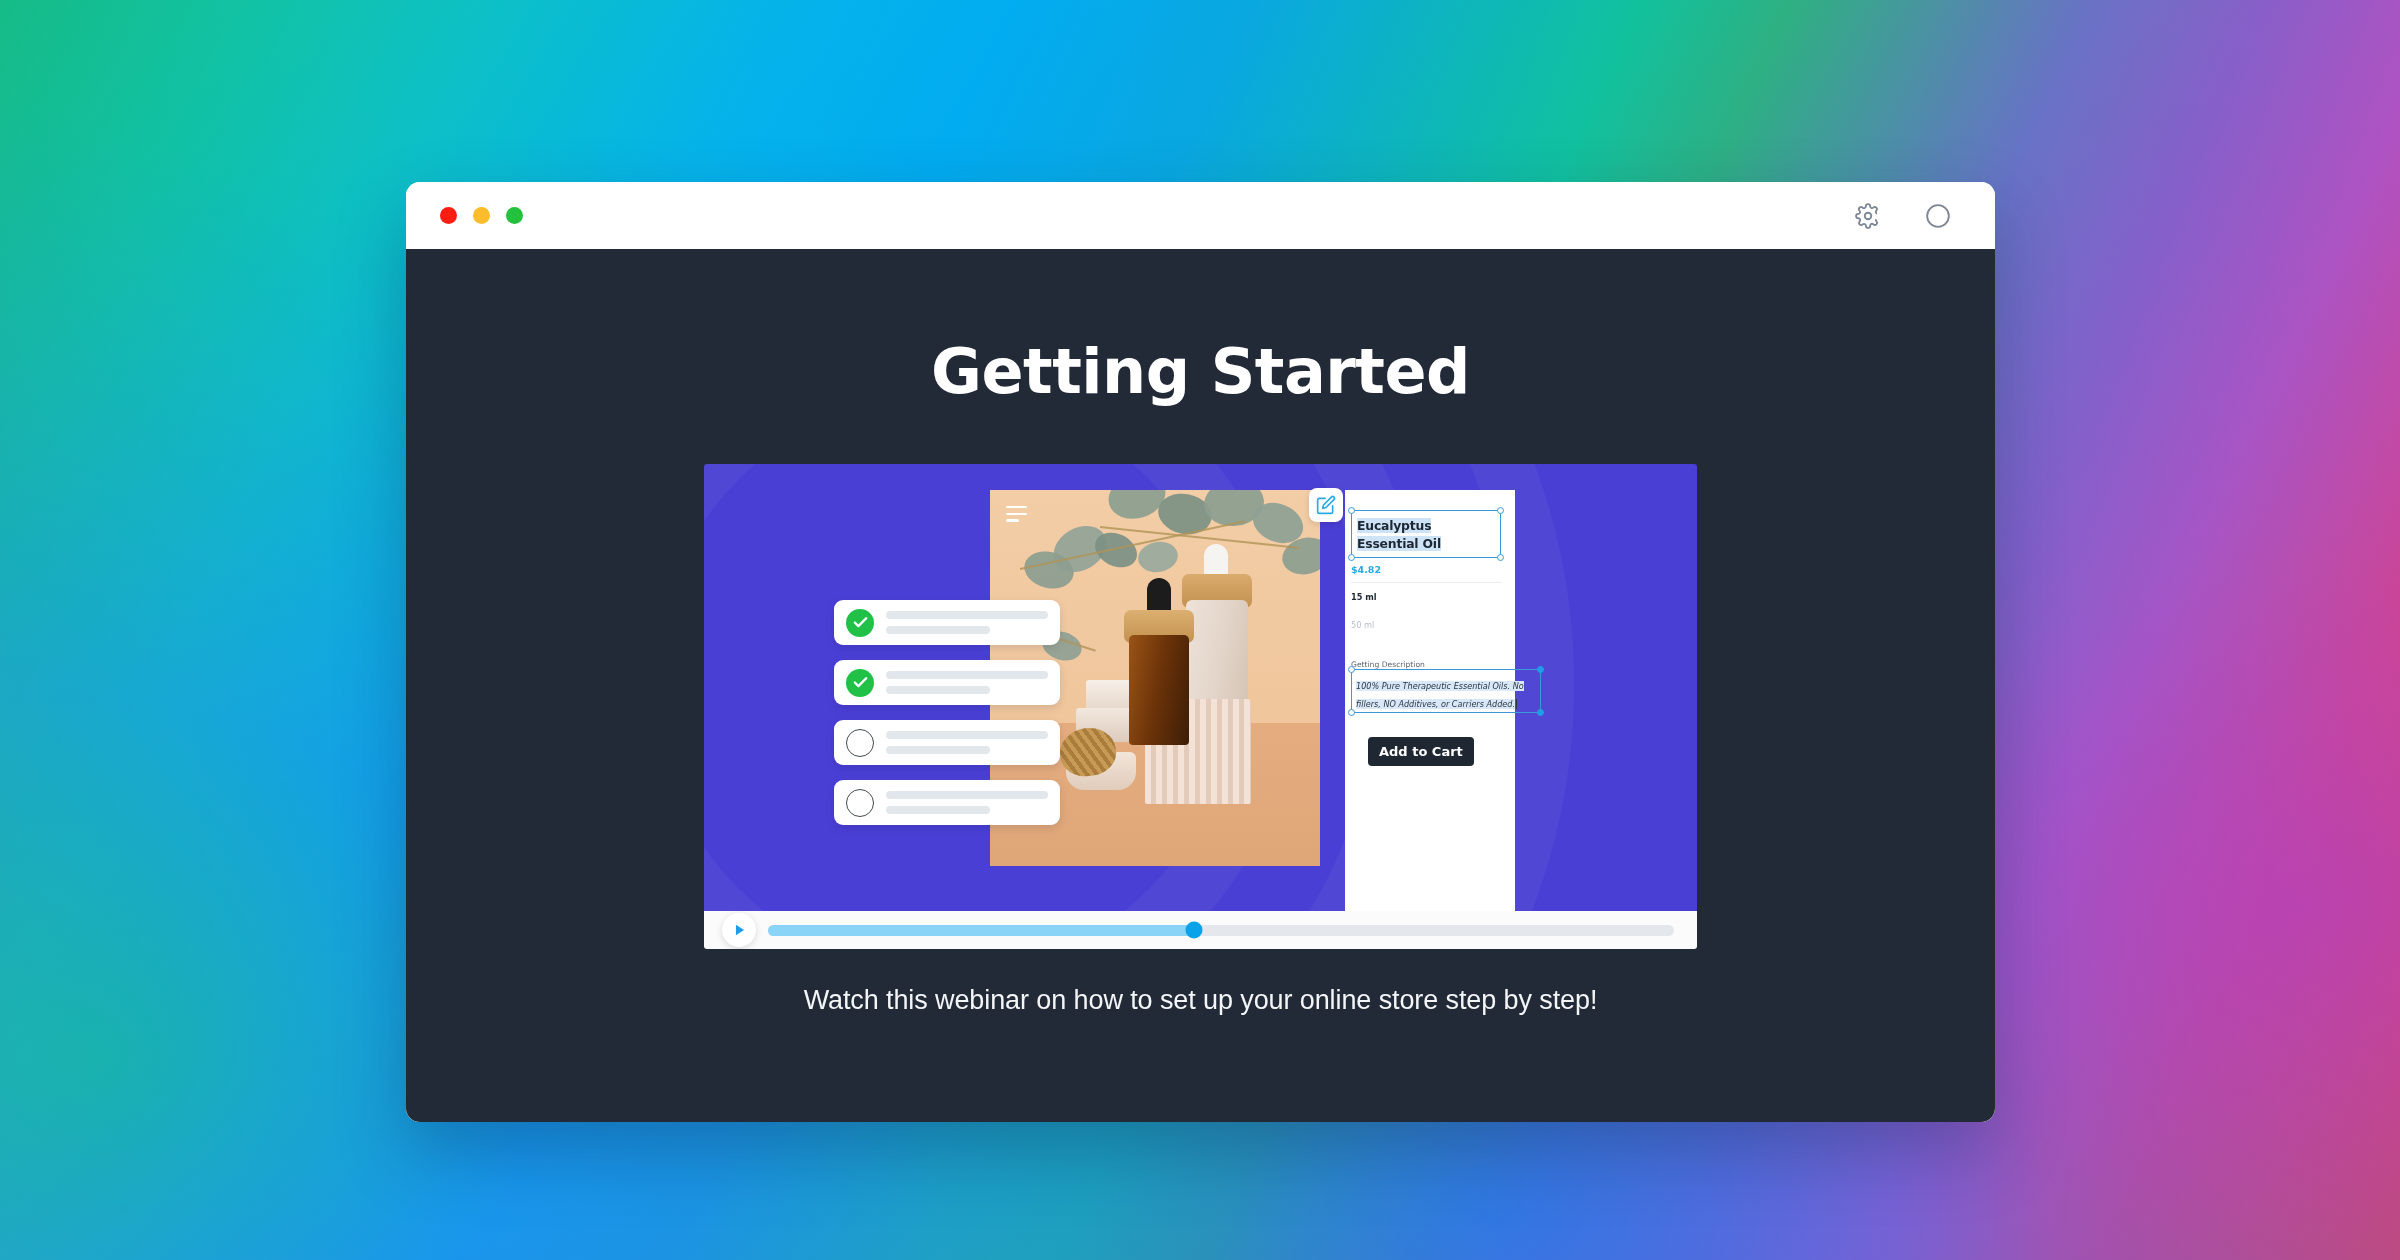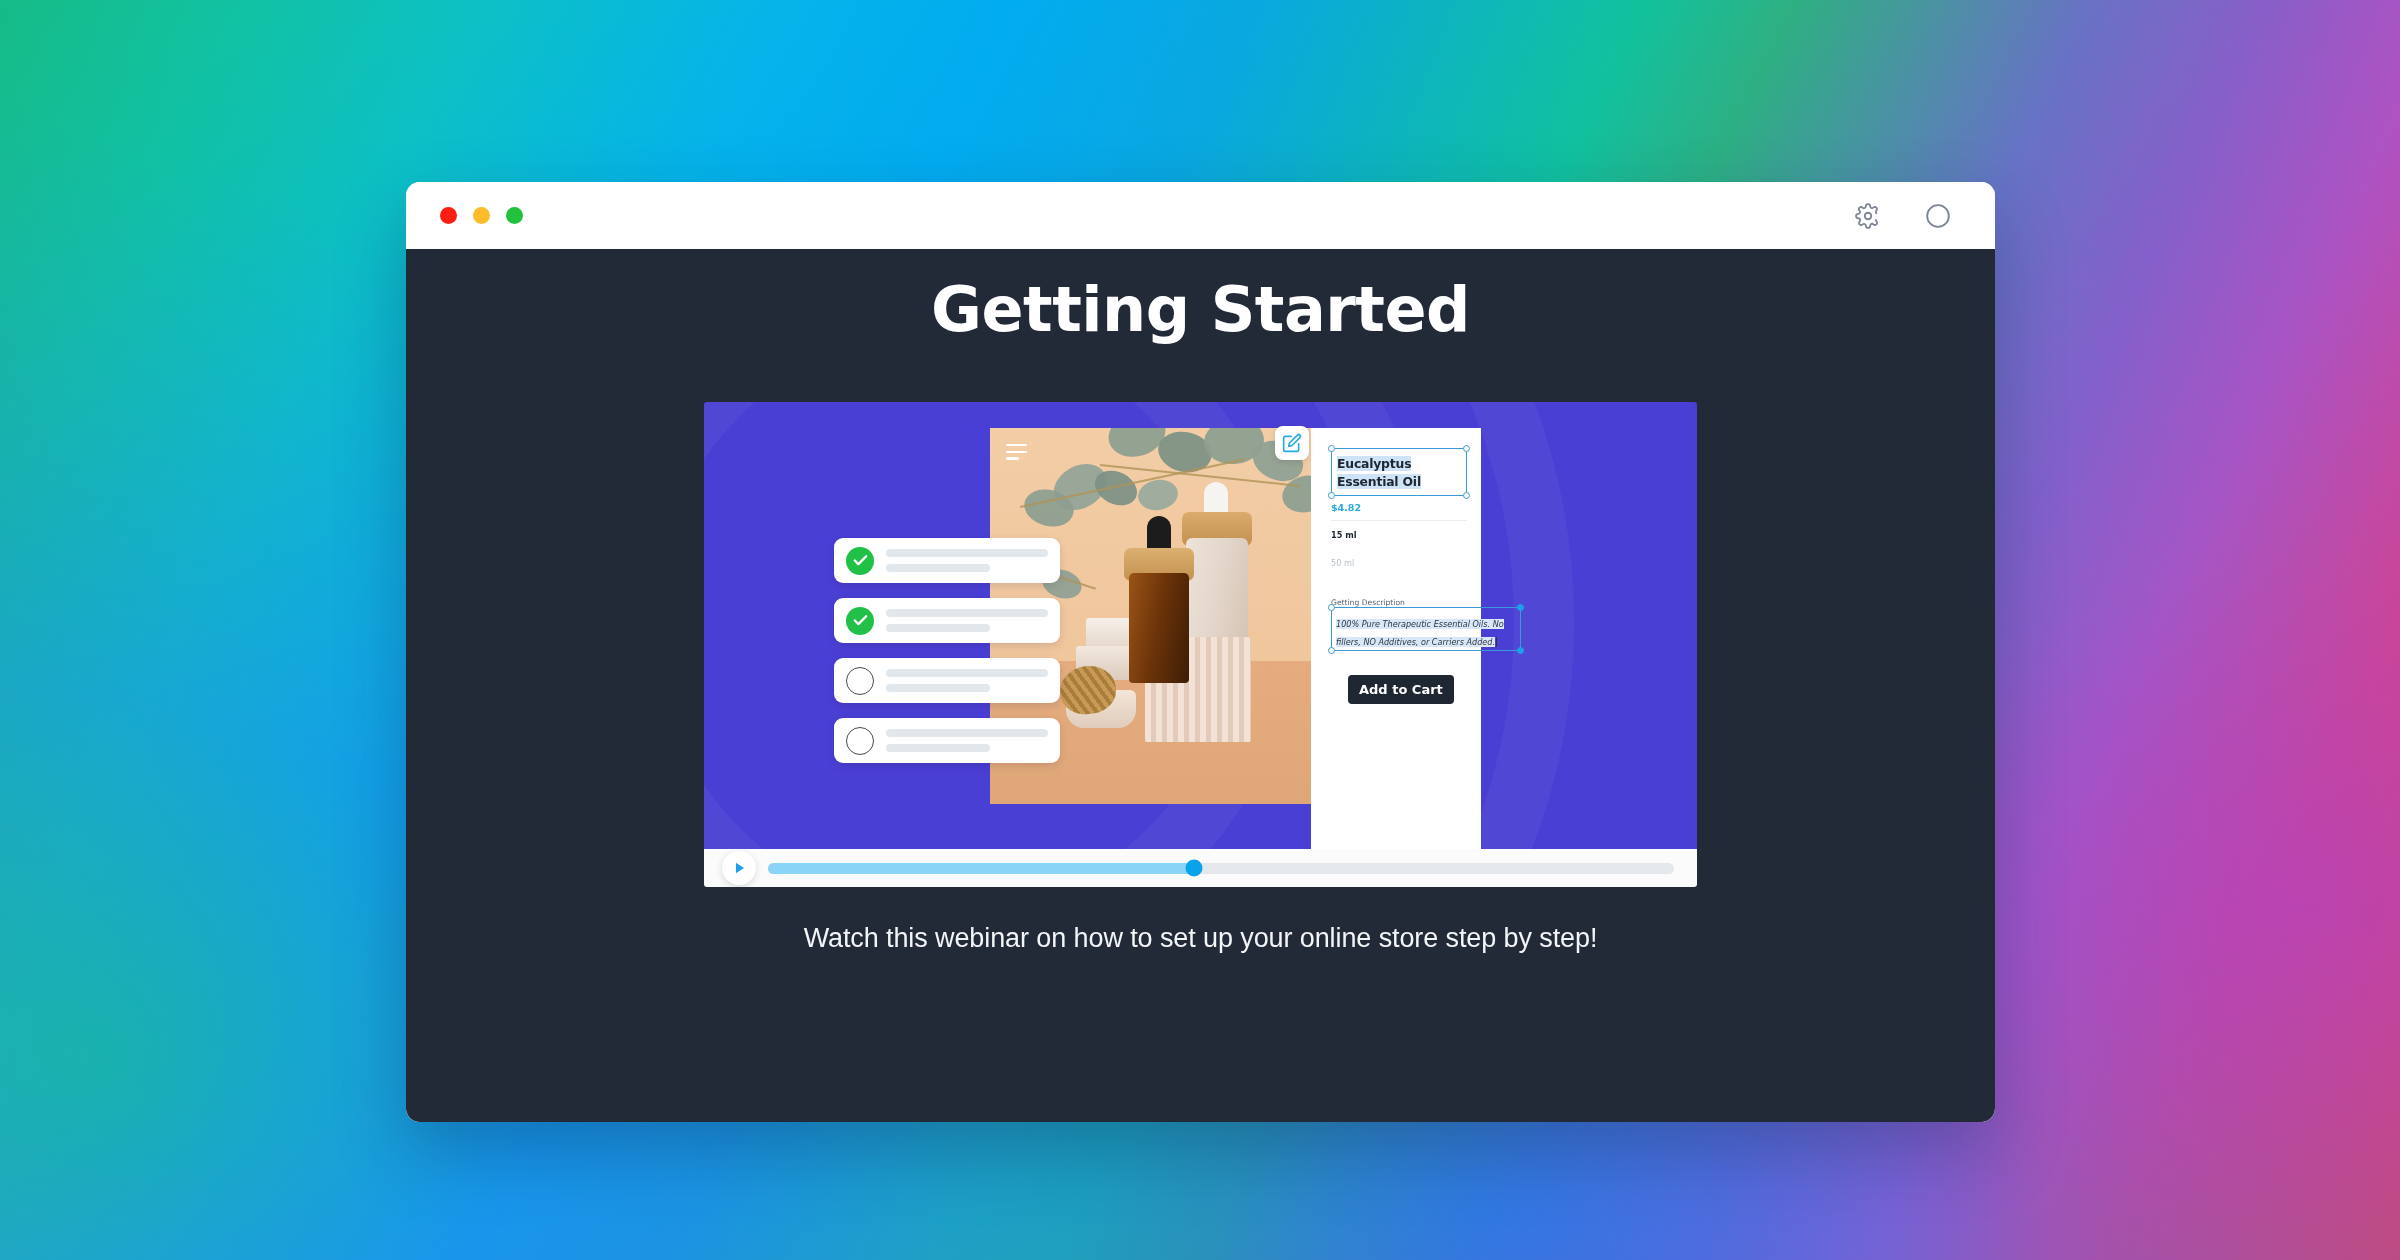--- a/index.html
+++ b/index.html
@@ -132,21 +132,21 @@
     padding-top: 0;
     position: relative;
   }
 
   .page-title {
     color: #ffffff;
     font-size: 62px;
     font-weight: bold;
     text-align: center;
     letter-spacing: -0.5px;
-    margin-top: 24px;
+    margin-top: 86px;
     font-family: "DejaVu Sans", sans-serif;
   }
 
   
   .video-wrap {
     width: 993px;
     margin: 56px auto 0;
     border-radius: 3px;
     overflow: hidden;
     position: relative;
@@ -325,25 +325,25 @@
   .check-mark.done svg { width: 17px; height: 17px; color: #ffffff; }
   .check-mark.todo { background: transparent; border: 1.6px solid #444a52; }
   .check-lines { margin-left: 12px; flex: 1; }
   .cl { height: 8px; background: #e2e7ec; border-radius: 5px; }
   .cl.long { width: 100%; margin-bottom: 7px; }
   .cl.short { width: 64%; }
 
   
   .product-panel {
     position: absolute;
-    left: 607px; top: 26px;
+    left: 641px; top: 26px;
     width: 170px; height: 460px;
     background: #ffffff;
     z-index: 5;
-    padding: 14px 14px 0 20px;
+    padding: 14px 14px 0 6px;
   }
   .pp-title-box {
     position: relative;
     margin-top: 6px;
     border: 1.4px solid #3a9ad9;
     padding: 5px 4px 5px 5px;
   }
   .pp-title {
     font-size: 12.4px;
     font-weight: bold;

